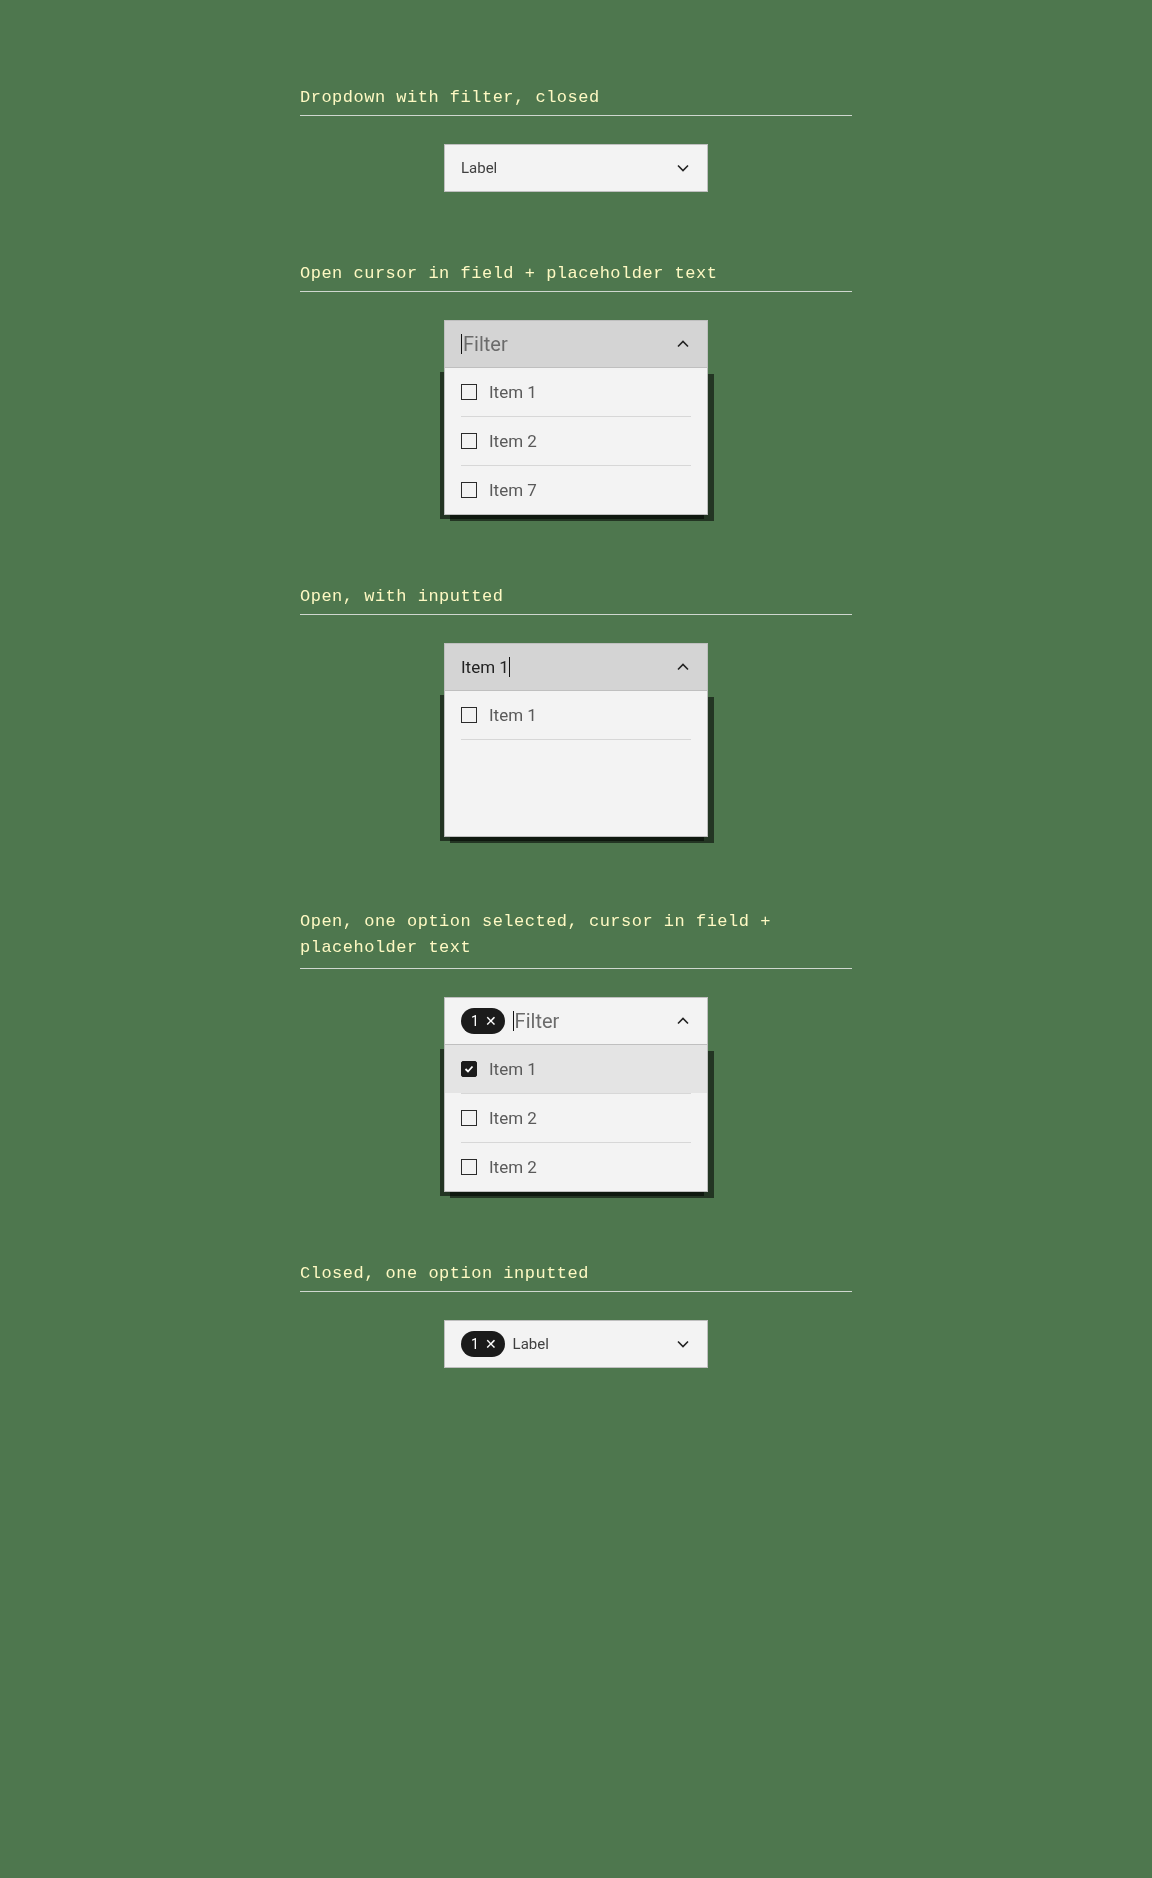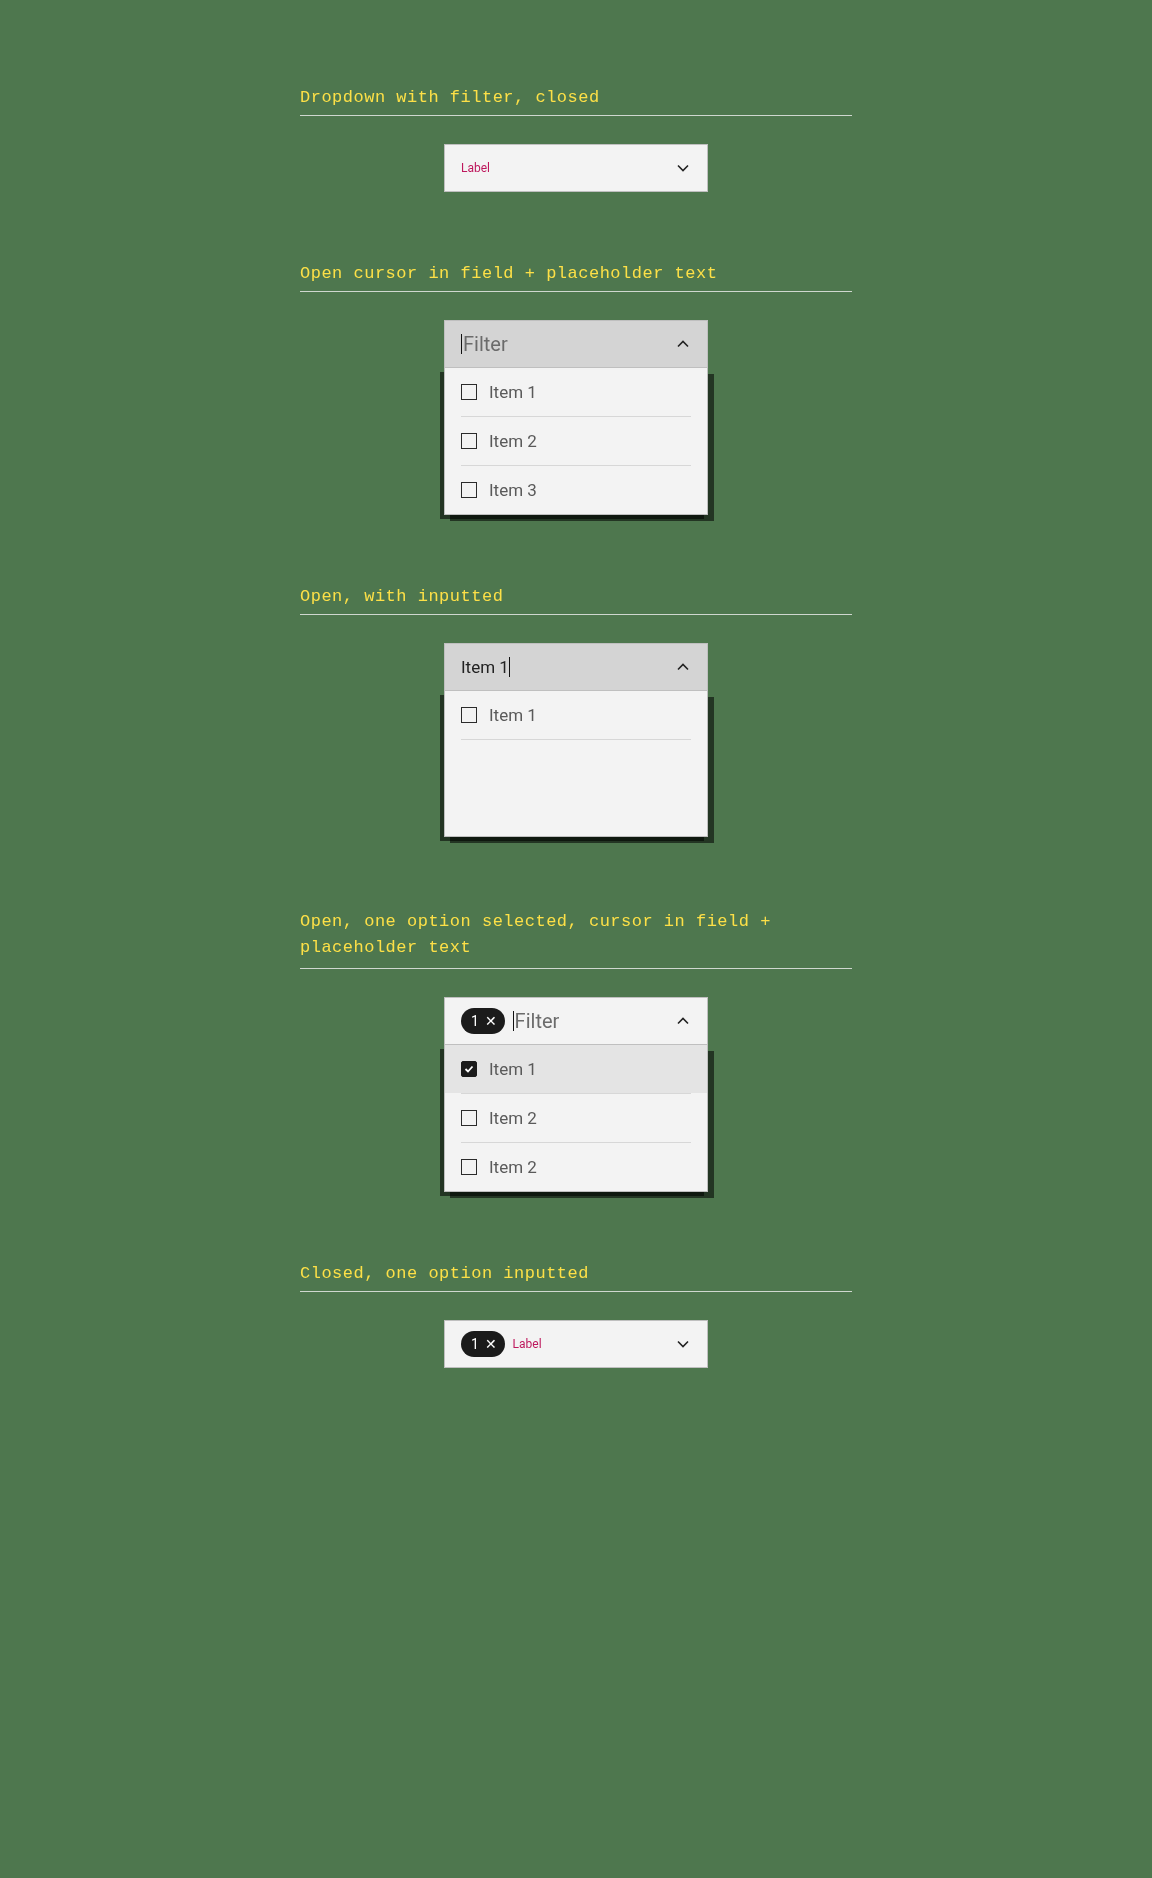--- a/index.html
+++ b/index.html
@@ -14,21 +14,21 @@
       width: 552px;
       margin: 0 auto;
       padding-top: 88px;
     }
     .section {
       margin-bottom: 72px;
     }
     .section-title {
       font-family: "Courier New", monospace;
       font-size: 17px;
-      color: #fde047;
+      color: #fef9c3;
       letter-spacing: 0.5px;
     }
     .section-title.multiline {
       line-height: 1.5;
     }
     .section-hr {
       border: none;
       border-top: 1px solid #cfd7cf;
       margin-top: 8px;
       margin-bottom: 28px;
@@ -45,22 +45,22 @@
       display: flex;
       align-items: center;
       justify-content: space-between;
       padding: 0 16px;
       cursor: pointer;
     }
     .dropdown-field.darker {
       background: #d4d4d4;
     }
     .dropdown-label {
-      font-size: 12px;
-      color: #be185d;
+      font-size: 15px;
+      color: #404040;
       text-align: right;
     }
     .dropdown-input-wrap {
       display: flex;
       align-items: center;
       gap: 0;
       font-size: 17px;
     }
     .cursor {
       width: 1px;
@@ -193,21 +193,21 @@
           <span class="item-label">Item 1</span>
         </div>
         <hr class="item-divider">
         <div class="menu-item">
           <span class="cb"></span>
           <span class="item-label">Item 2</span>
         </div>
         <hr class="item-divider">
         <div class="menu-item">
           <span class="cb"></span>
-          <span class="item-label">Item 3</span>
+          <span class="item-label">Item 7</span>
         </div>
       </div>
     </div>
   </div>
 
   <div class="section">
     <div class="section-title">Open, with inputted</div>
     <hr class="section-hr">
     <div class="dropdown">
       <div class="dropdown-field darker">

